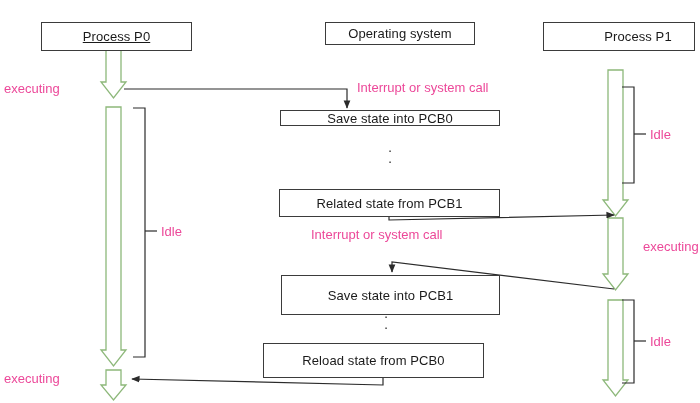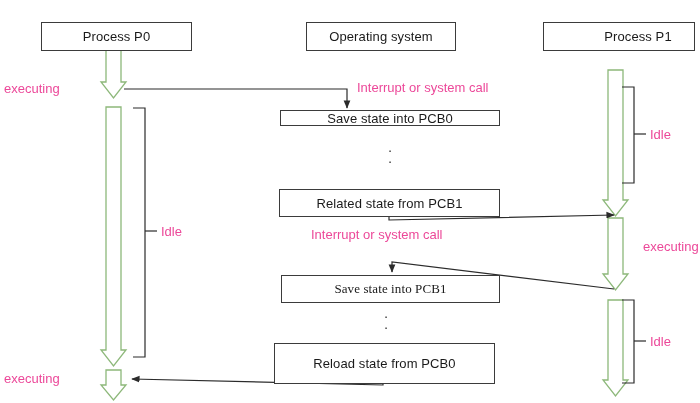--- a/index.html
+++ b/index.html
@@ -96,45 +96,45 @@
       <path d="M 622 87 L 634 87 L 634 183 L 622 183"></path>
       <path d="M 634 134 L 646 134"></path>
     </g>
 
     <g fill="none" stroke="#2b2b2b" stroke-width="1.2">
       <path d="M 622 300 L 634 300 L 634 383 L 622 383"></path>
       <path d="M 634 341 L 646 341"></path>
     </g>
   </svg>
 
-  <div class="node-box" style="left:41px; top:22px; width:151px; height:29px;">
+  <div class="node-box" style="left:41px; top:22px; width:151px; height:29px;text-decoration:underline;">
     <span>Process P0</span>
   </div>
 
-  <div class="node-box" style="left:306px; top:22px; width:150px; height:29px;">
+  <div class="node-box" style="left:325px; top:22px; width:150px; height:23px;">
     <span>Operating system</span>
   </div>
 
   <div class="node-box" style="left:543px; top:22px; width:152px; height:29px;padding-left:38px;">
     <span>Process P1</span>
   </div>
 
   <div class="node-box" style="left:280px; top:110px; width:220px; height:16px;">
     <span>Save state into PCB0</span>
   </div>
 
   <div class="node-box" style="left:279px; top:189px; width:221px; height:28px;">
     <span>Related state from PCB1</span>
   </div>
 
-  <div class="node-box" style="left:281px; top:275px; width:219px; height:28px;font-family:Liberation Serif, serif;">
+  <div class="node-box" style="left:281px; top:275px; width:219px; height:40px;">
     <span>Save state into PCB1</span>
   </div>
 
-  <div class="node-box" style="left:274px; top:343px; width:221px; height:41px;">
+  <div class="node-box" style="left:263px; top:343px; width:221px; height:35px;">
     <span>Reload state from PCB0</span>
   </div>
 
   <div class="dots" style="left:380px; top:142px;">
     <div>.</div>
     <div>.</div>
   </div>
 
   <div class="dots" style="left:376px; top:308px;">
     <div>.</div>

